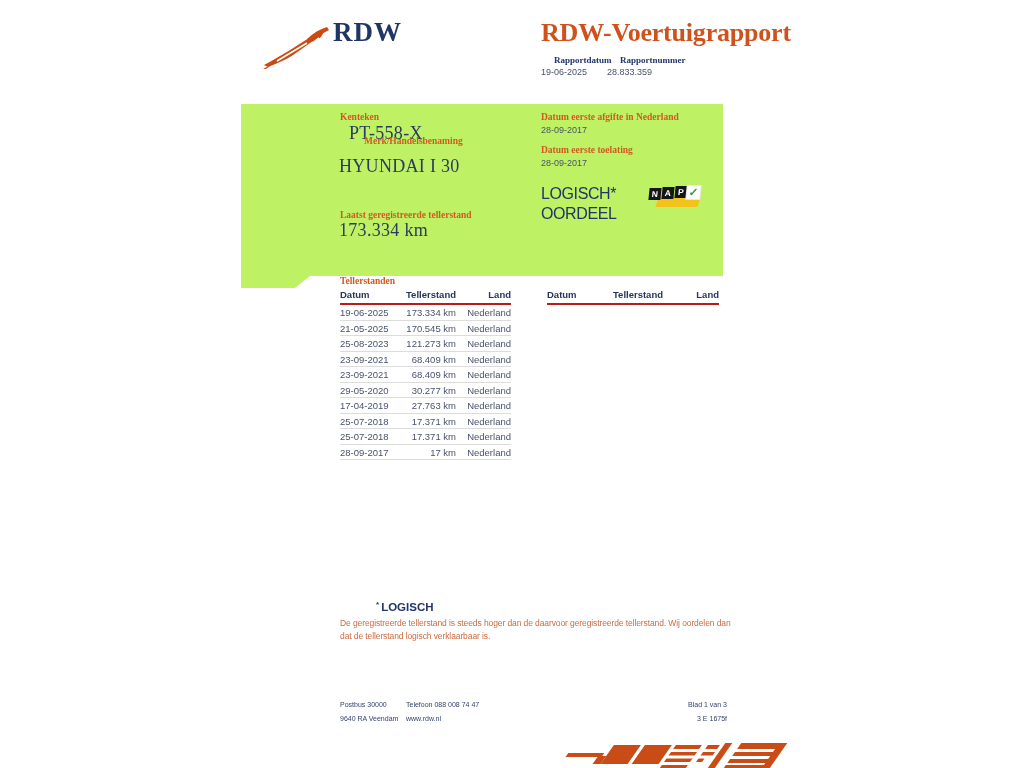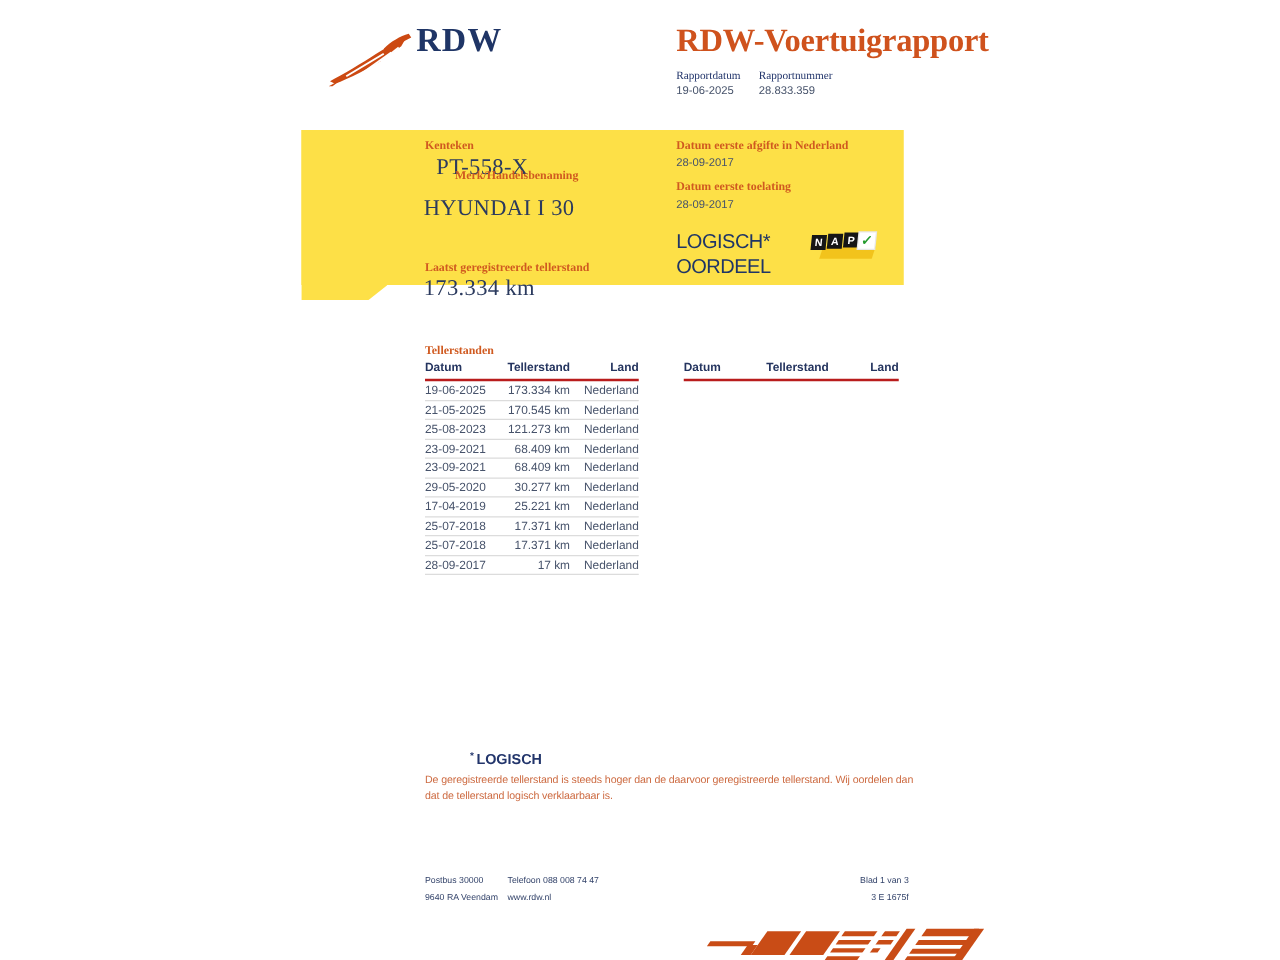--- a/index.html
+++ b/index.html
@@ -16,29 +16,29 @@
     left:333px;top:17px;
     font-family:"Liberation Serif", serif;font-weight:bold;
     font-size:27px;color:#1f3566;letter-spacing:1px;
   }
   .report-title{
     left:541px;top:18px;
     font-family:"Liberation Serif", serif;font-weight:bold;
     font-size:26px;color:#cf521d;letter-spacing:-0.2px;
   }
   .meta-label{
-    font-family:"Liberation Serif", serif;font-weight:normal;
-    font-size:9px;color:#22356b;
+    font-family:"Liberation Serif", serif;font-weight:bold;
+    font-size:9px;color:#22356b;margin-left:13px;
   }
   .meta-value{font-size:9px;color:#47536b;}
 
   
   .card{
-    left:241px;top:104px;width:482px;height:124px;
-    background:#fde047;
+    left:241px;top:104px;width:482px;height:172px;
+    background:#bef264;
   }
   .card::after{
     content:"";position:absolute;left:0;top:100%;
     width:69px;height:12px;background:inherit;
     clip-path:polygon(0 0,100% 0,78% 100%,0 100%);
   }
   .card .lbl{
     font-family:"Liberation Serif", serif;font-weight:bold;
     font-size:9.5px;color:#d05a20;
   }
@@ -198,21 +198,21 @@
         <span class="col-odo">68.409 km</span>
         <span class="col-land">Nederland</span>
       </div>
       <div class="t-row">
         <span class="col-date">29-05-2020</span>
         <span class="col-odo">30.277 km</span>
         <span class="col-land">Nederland</span>
       </div>
       <div class="t-row">
         <span class="col-date">17-04-2019</span>
-        <span class="col-odo">25.221 km</span>
+        <span class="col-odo">27.763 km</span>
         <span class="col-land">Nederland</span>
       </div>
       <div class="t-row">
         <span class="col-date">25-07-2018</span>
         <span class="col-odo">17.371 km</span>
         <span class="col-land">Nederland</span>
       </div>
       <div class="t-row">
         <span class="col-date">25-07-2018</span>
         <span class="col-odo">17.371 km</span>

